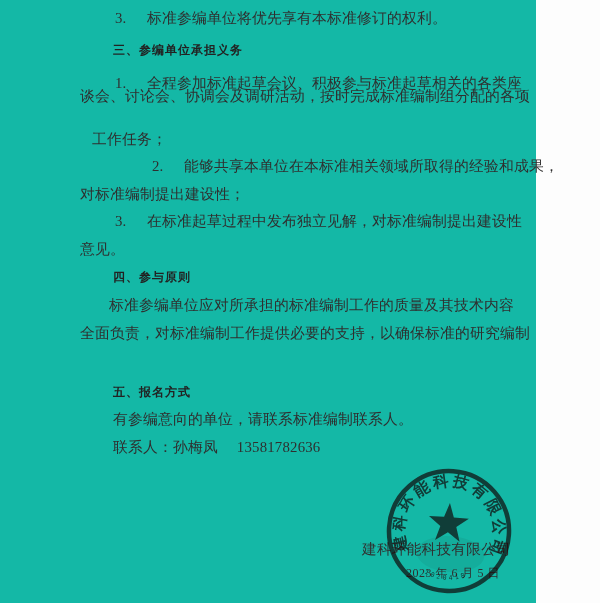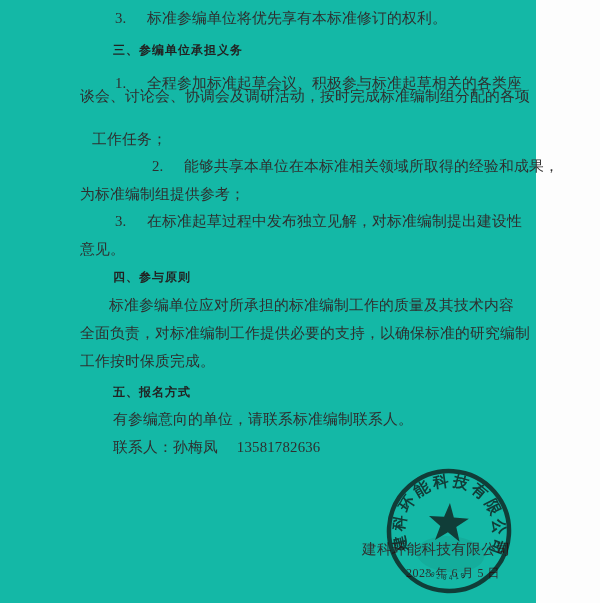--- a/index.html
+++ b/index.html
@@ -79,29 +79,28 @@
 
   <div class="line" style="top:8px;   left:115px;"><span class="num">3.</span><span>标准参编单位将优先享有本标准修订的权利。</span></div>
 
   <div class="line heading" style="top:40px; left:113px;">三、参编单位承担义务</div>
 
   <div class="line" style="top:73px;  left:115px;"><span class="num">1.</span><span>全程参加标准起草会议、积极参与标准起草相关的各类座</span></div>
   <div class="line" style="top:86px; left:80px;text-align:right;">谈会、讨论会、协调会及调研活动，按时完成标准编制组分配的各项</div>
   <div class="line" style="top:129px; left:80px;margin-left:12px;">工作任务；</div>
 
   <div class="line" style="top:156px; left:115px;margin-left:37px;"><span class="num">2.</span><span>能够共享本单位在本标准相关领域所取得的经验和成果，</span></div>
-  <div class="line" style="top:184px; left:80px;">为标准编制组提供参考；</div>
+  <div class="line" style="top:184px; left:80px;">对标准编制提出建设性；</div>
 
   <div class="line" style="top:211px; left:115px;"><span class="num">3.</span><span>在标准起草过程中发布独立见解，对标准编制提出建设性</span></div>
   <div class="line" style="top:239px; left:80px;">意见。</div>
 
   <div class="line heading" style="top:267px; left:113px;">四、参与原则</div>
   <div class="line" style="top:295px; left:109px;">标准参编单位应对所承担的标准编制工作的质量及其技术内容</div>
   <div class="line" style="top:323px; left:80px;">全面负责，对标准编制工作提供必要的支持，以确保标准的研究编制</div>
-  <div class="line" style="top:351px; left:80px;">工作按时保质完成。</div>
 
   <div class="line heading" style="top:382px; left:113px;">五、报名方式</div>
   <div class="line" style="top:409px; left:113px;">有参编意向的单位，请联系标准编制联系人。</div>
   <div class="line" style="top:437px; left:113px;">联系人：孙梅凤　 13581782636</div>
 
   <div class="sig-line company-line">建科环能科技有限公司</div>
   <div class="sig-line date-line">2023 年 6 月 5 日</div>
 
   <div class="seal">
     <svg viewBox="0 0 146 146" xmlns="http://www.w3.org/2000/svg">

